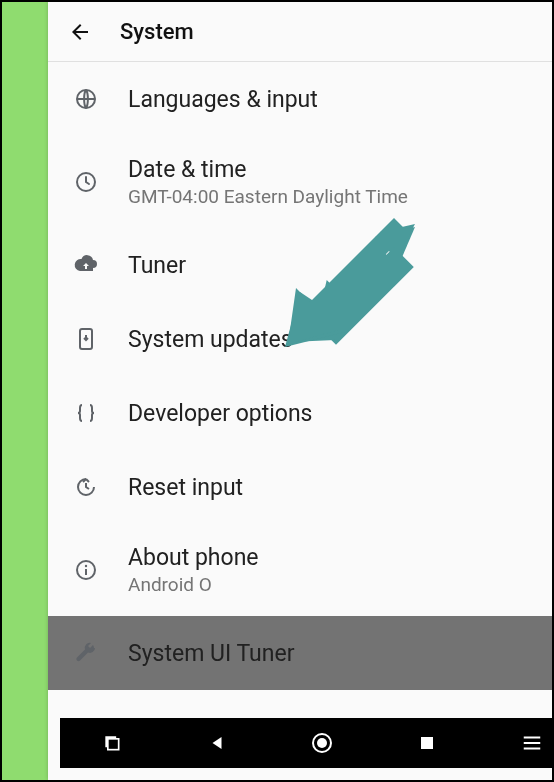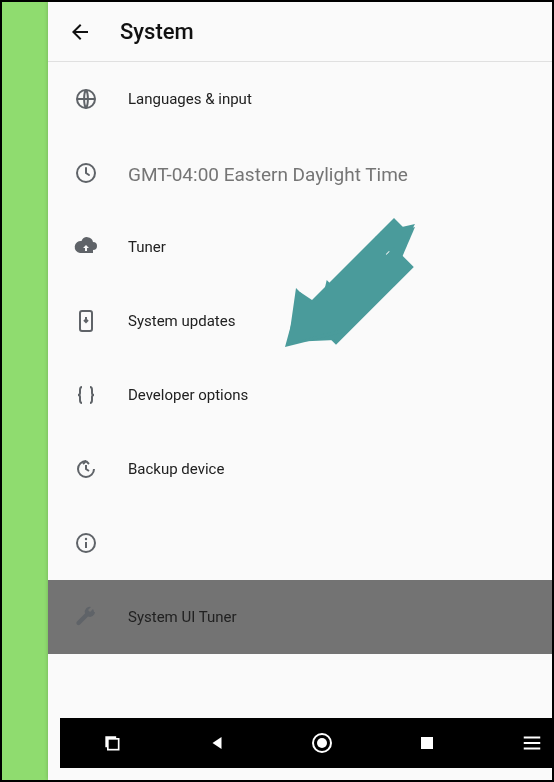--- a/index.html
+++ b/index.html
@@ -69,21 +69,21 @@
     display: flex;
     justify-content: center;
     color: #5f6368;
   }
   .item .texts {
     margin-left: 20px;
     display: flex;
     flex-direction: column;
   }
   .item .label {
-    font-size: 15px;
+    font-size: 23px;
     color: #212121;
   }
   .item .sub {
     font-size: 19px;
     color: #757575;
     margin-top: 2px;
   }
   .item.highlight {
     background: #737373;
   }
@@ -146,20 +146,21 @@
     </div>
 
     <div class="item">
       <div class="icon">
         <svg width="24" height="24" viewBox="0 0 24 24">
             <circle cx="12" cy="12" r="9" fill="none" stroke="#5f6368" stroke-width="2"></circle>
             <path d="M12 7v5l3 2" fill="none" stroke="#5f6368" stroke-width="2" stroke-linecap="round"></path>
           </svg>
       </div>
       <div class="texts">
+        <span class="label">Date &amp; time</span>
         <span class="sub">GMT-04:00 Eastern Daylight Time</span>
       </div>
     </div>
 
     <div class="item">
       <div class="icon">
         <svg width="24" height="24" viewBox="0 0 24 24">
             <path d="M19 15a4 4 0 000-8 6 6 0 00-11.5-1A5 5 0 006 18h13" fill="#5f6368"></path>
             <path d="M12 10l-3 3h2v3h2v-3h2z" fill="#fafafa"></path>
           </svg>
@@ -194,31 +195,35 @@
 
     <div class="item">
       <div class="icon">
         <svg width="24" height="24" viewBox="0 0 24 24">
             <path d="M12 4a8 8 0 108 8" fill="none" stroke="#5f6368" stroke-width="2"></path>
             <path d="M12 4l-3 3M12 4l3 3" fill="none" stroke="#5f6368" stroke-width="2"></path>
             <path d="M12 8v4l3 2" fill="none" stroke="#5f6368" stroke-width="2"></path>
           </svg>
       </div>
       <div class="texts">
-        <span class="label">Backup device</span>
+        <span class="label">Reset input</span>
       </div>
     </div>
 
     <div class="item">
       <div class="icon">
         <svg width="24" height="24" viewBox="0 0 24 24">
             <circle cx="12" cy="12" r="9" fill="none" stroke="#5f6368" stroke-width="2"></circle>
             <circle cx="12" cy="8" r="1.2" fill="#5f6368"></circle>
             <rect x="11" y="11" width="2" height="6" fill="#5f6368"></rect>
           </svg>
+      </div>
+      <div class="texts">
+        <span class="label">About phone</span>
+        <span class="sub">Android O</span>
       </div>
     </div>
 
     <div class="item highlight">
       <div class="icon">
         <svg width="24" height="24" viewBox="0 0 24 24">
             <path d="M21 7a5 5 0 01-7 4.5L6 19.5a2 2 0 01-3-3L11 8.5A5 5 0 0117 2l-3 3 2 2 3-3c.6.9 1 2 1 3z" fill="#5f6368"></path>
           </svg>
       </div>
       <div class="texts">

